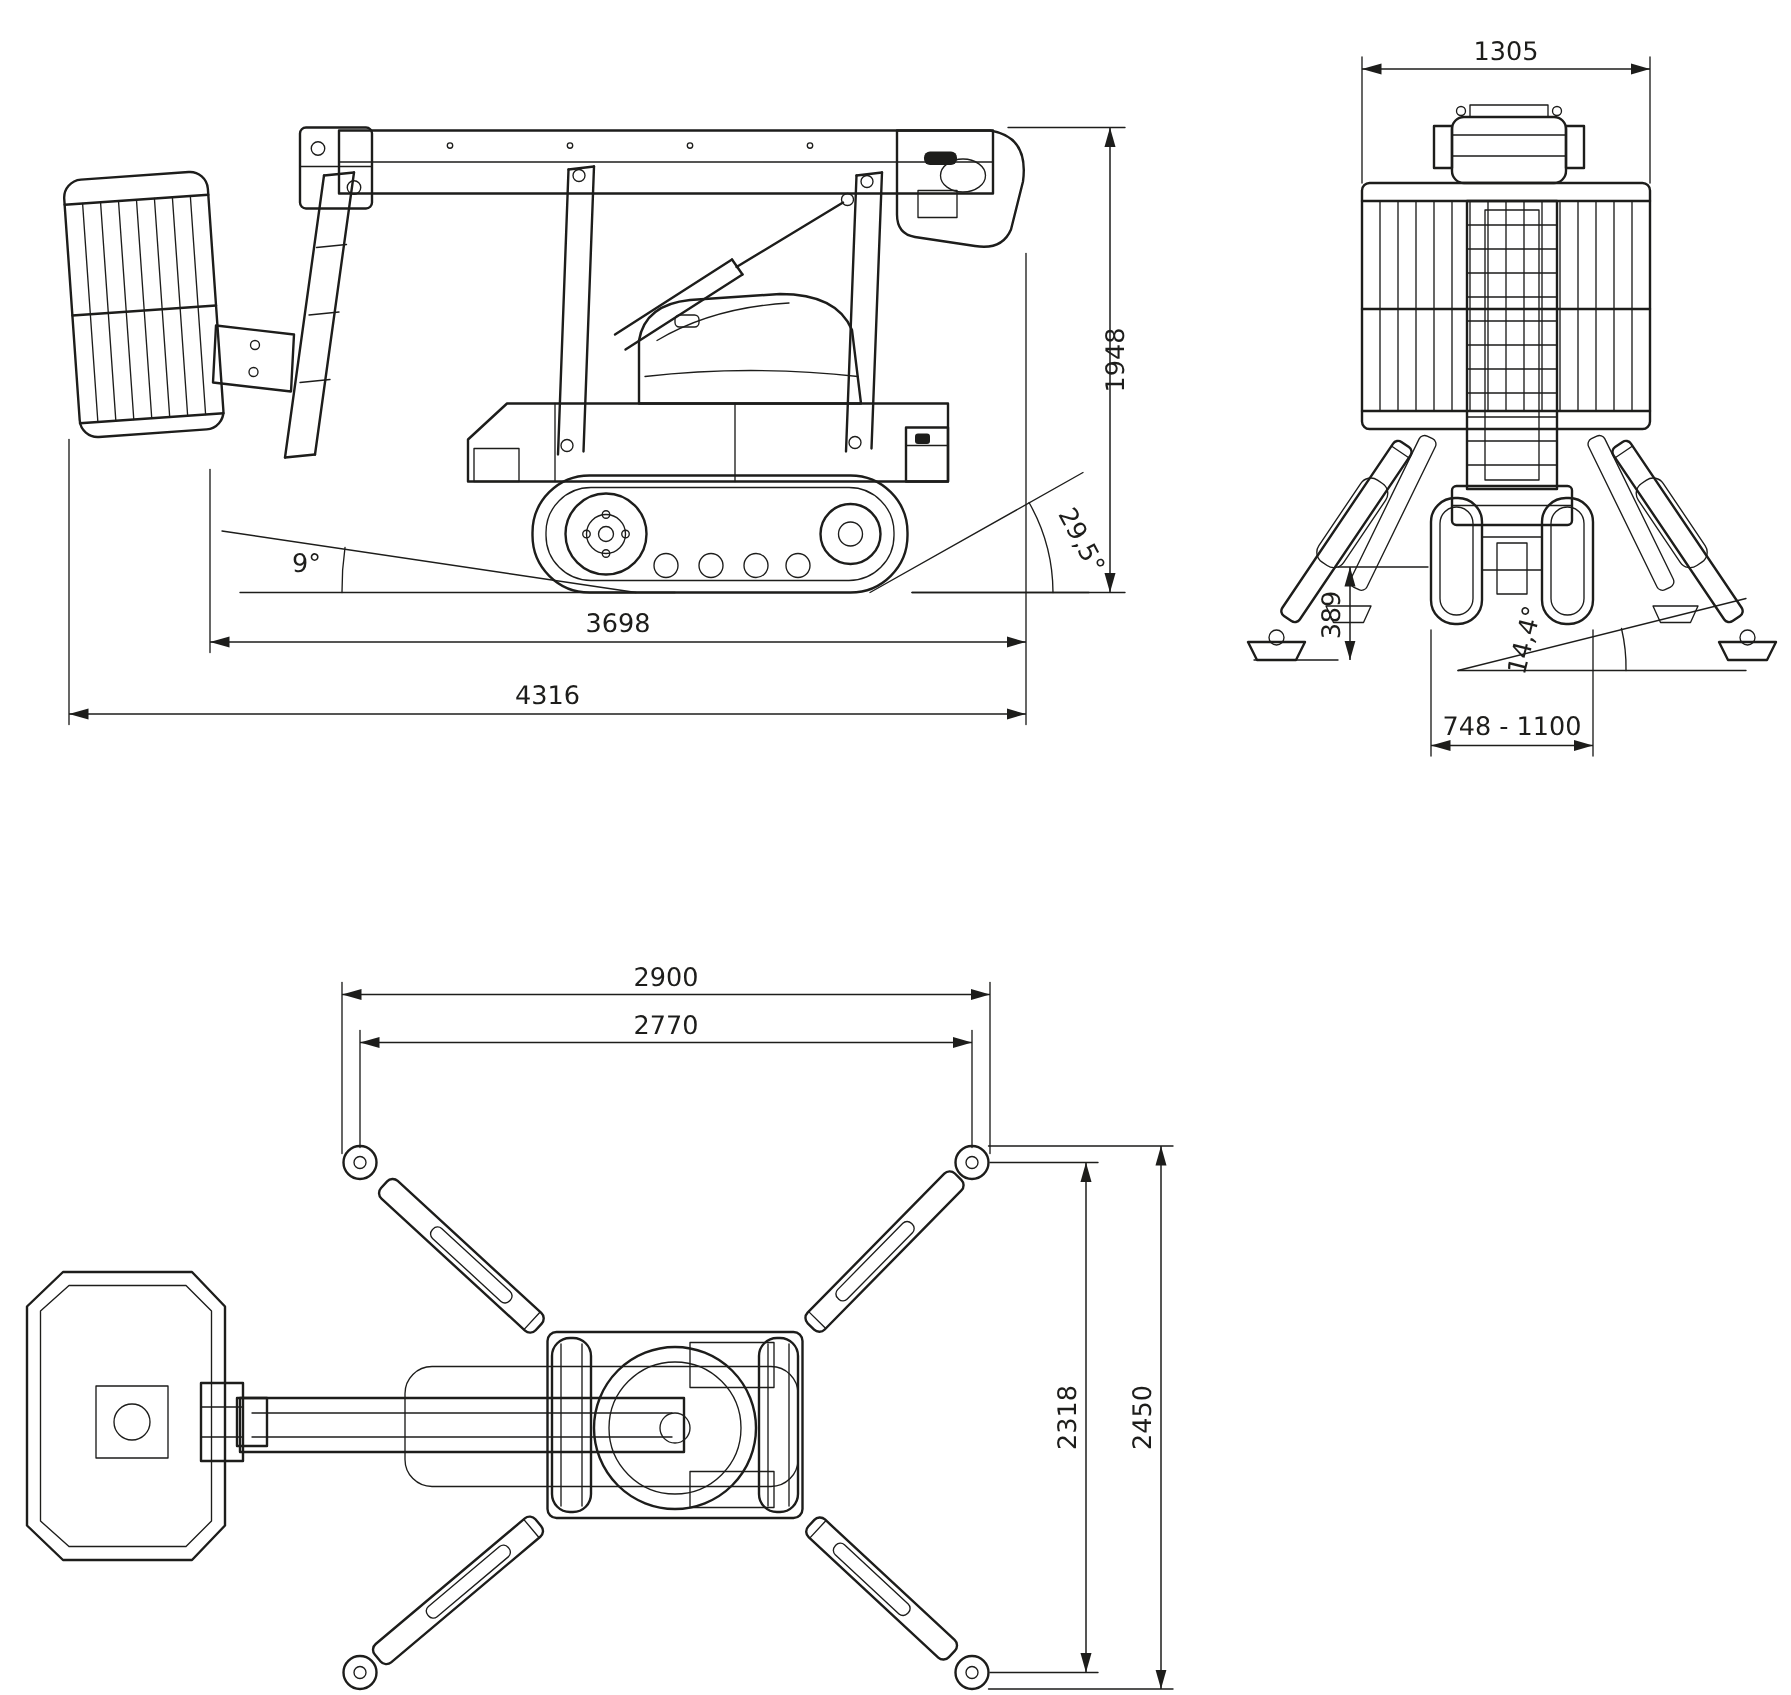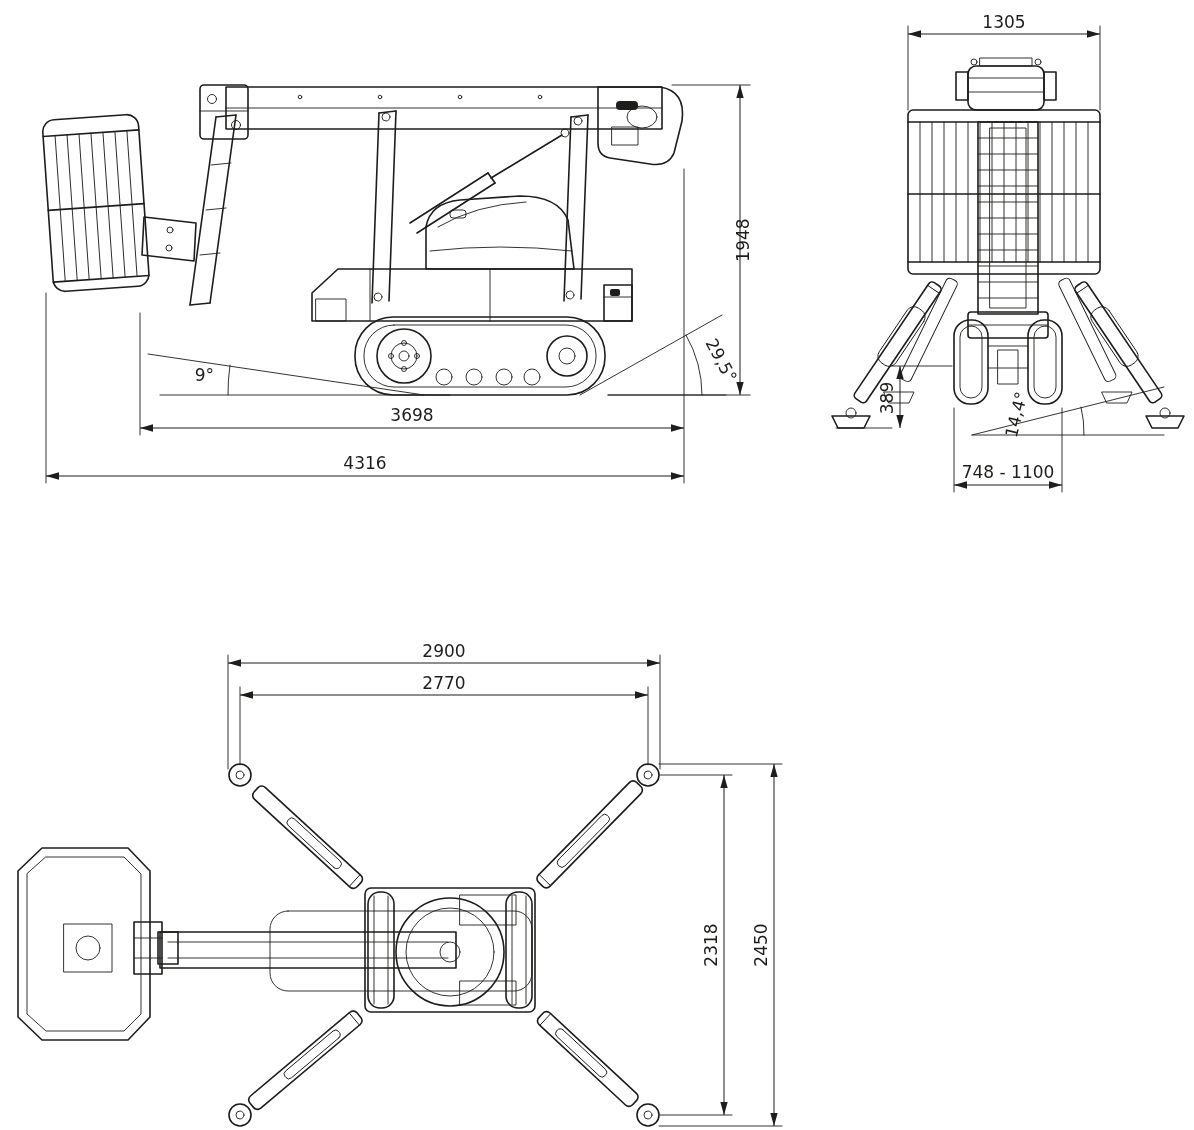--- a/index.html
+++ b/index.html
@@ -154,21 +154,21 @@
     <text class="dt" x="194" y="326" text-anchor="end">9°</text>
 
     <line class="t" x1="560" y1="340" x2="702" y2="260"></line>
     <line class="t" x1="588" y1="340" x2="706" y2="340"></line>
     <path class="t" d="M682,340 A122,122 0 0 0 666,280"></path>
     <text class="dt" transform="rotate(62 696 308)" x="696" y="308" text-anchor="middle">29,5°</text>
   </g>
 </svg>
 </div>
 
-<div class="view" style="left:822px; top:14px;">
+<div class="view" style="left:822px; top:26px;">
 <svg width="372" height="505" viewBox="0 0 372 505">
   <defs>
     <marker id="arF" viewBox="0 0 12 8" refX="12" refY="4" markerWidth="13" markerHeight="9" markerUnits="userSpaceOnUse" orient="auto-start-reverse">
       <path d="M12,4 L0,0.6 L0,7.4 Z" fill="#1d1d1b"></path>
     </marker>
   </defs>
 
   <g>
 
     <g>

